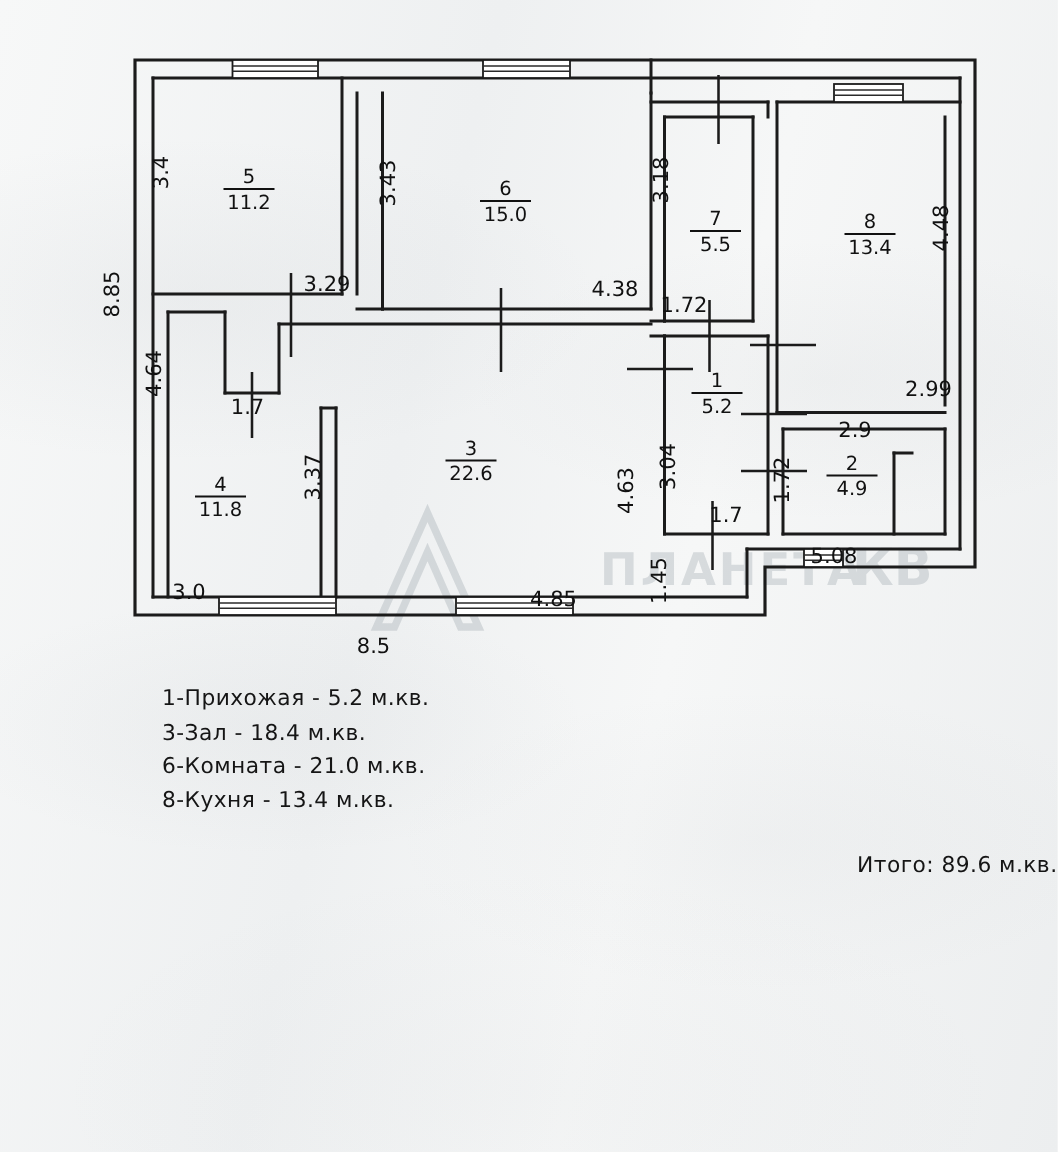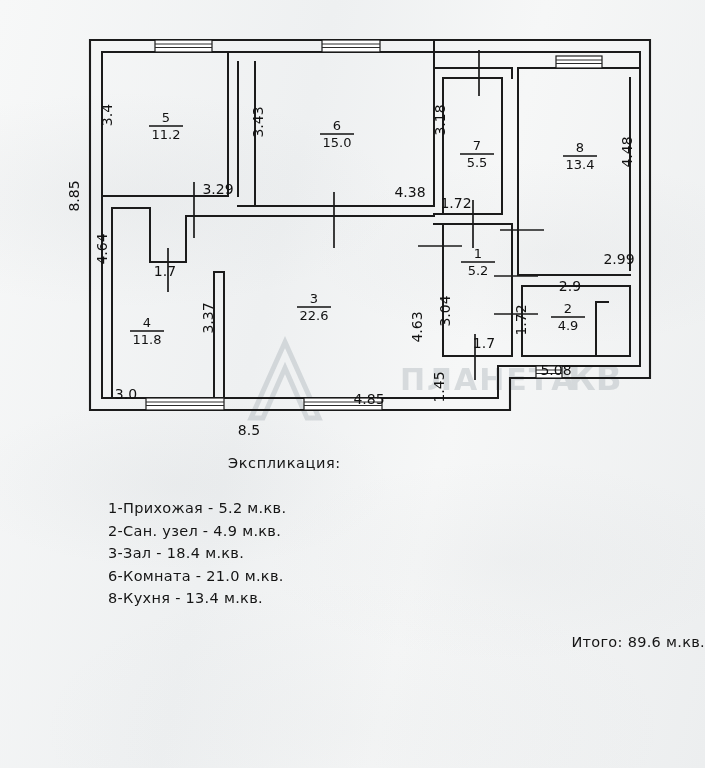--- a/index.html
+++ b/index.html
@@ -326,22 +326,20 @@
         <text class="dim-text" x="556" y="375">5.08</text>
         <text class="dim-text" x="126" y="399">3.0</text>
         <text class="dim-text" x="369" y="404">4.85</text>
         <text class="dim-text" x="249" y="435">8.5</text>
       </g>
 
 </svg>
 </div>
 
 <div id="legend">
-  <div id="legend-title">Экспликация:</div>
   <div id="legend-rows">
       <div class="legend-row">1-Прихожая - 5.2 м.кв.</div>
-      <div class="legend-row">2-Сан. узел - 4.9 м.кв.</div>
       <div class="legend-row">3-Зал - 18.4 м.кв.</div>
       <div class="legend-row">6-Комната - 21.0 м.кв.</div>
       <div class="legend-row">8-Кухня - 13.4 м.кв.</div>
     </div>
   <div id="legend-total">Итого: 89.6 м.кв.</div>
 </div>
 
 </body></html>

